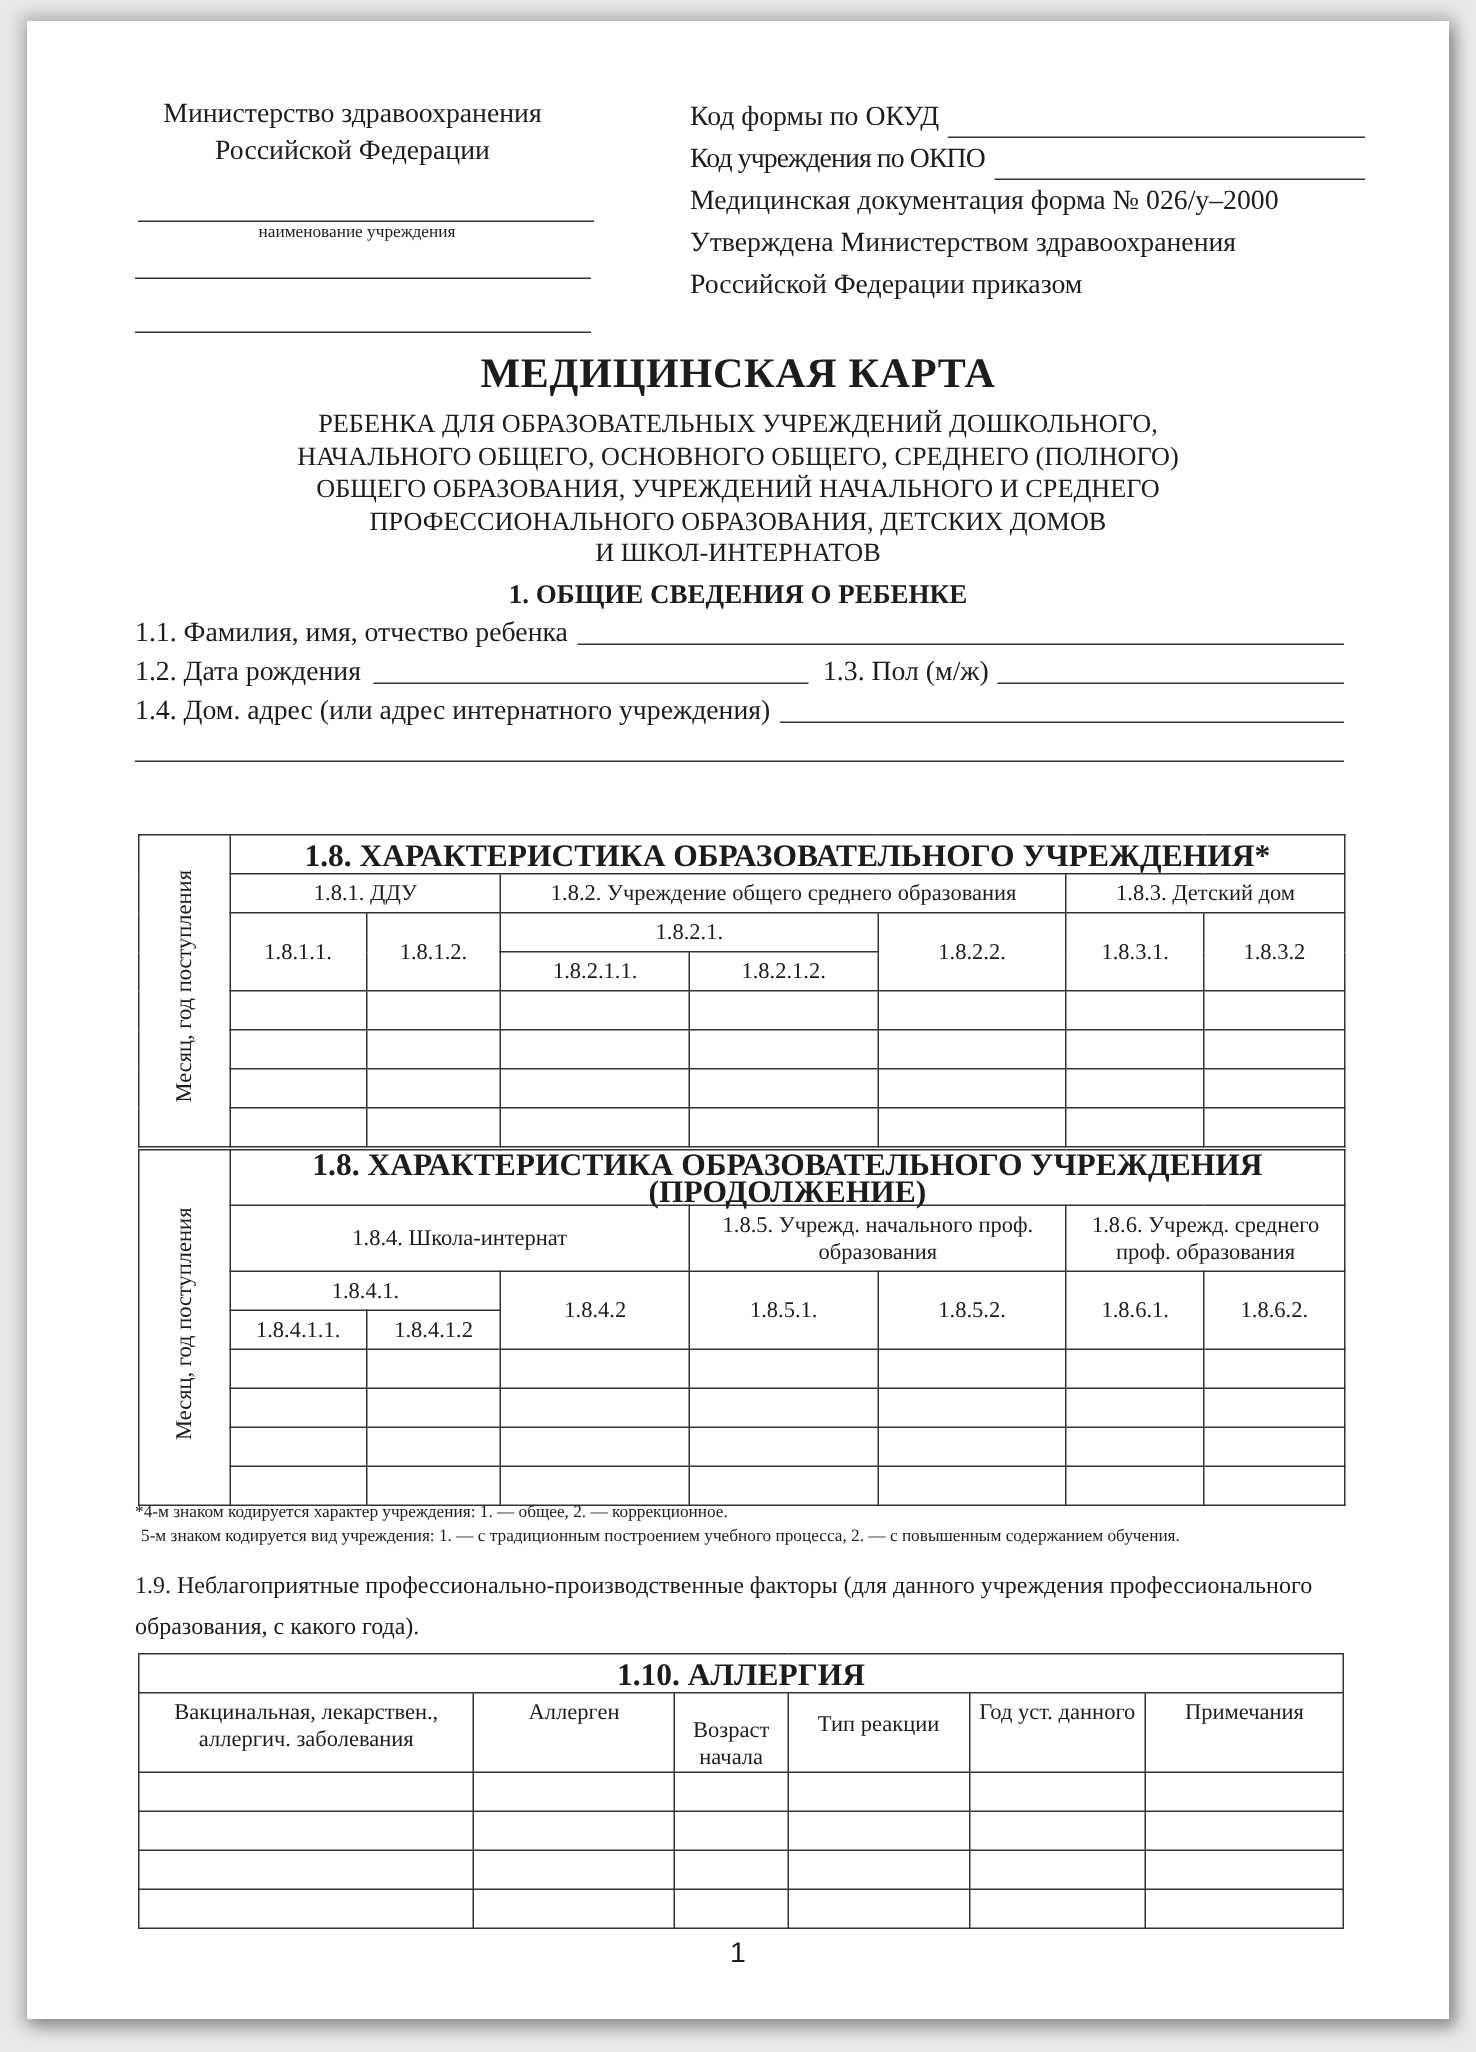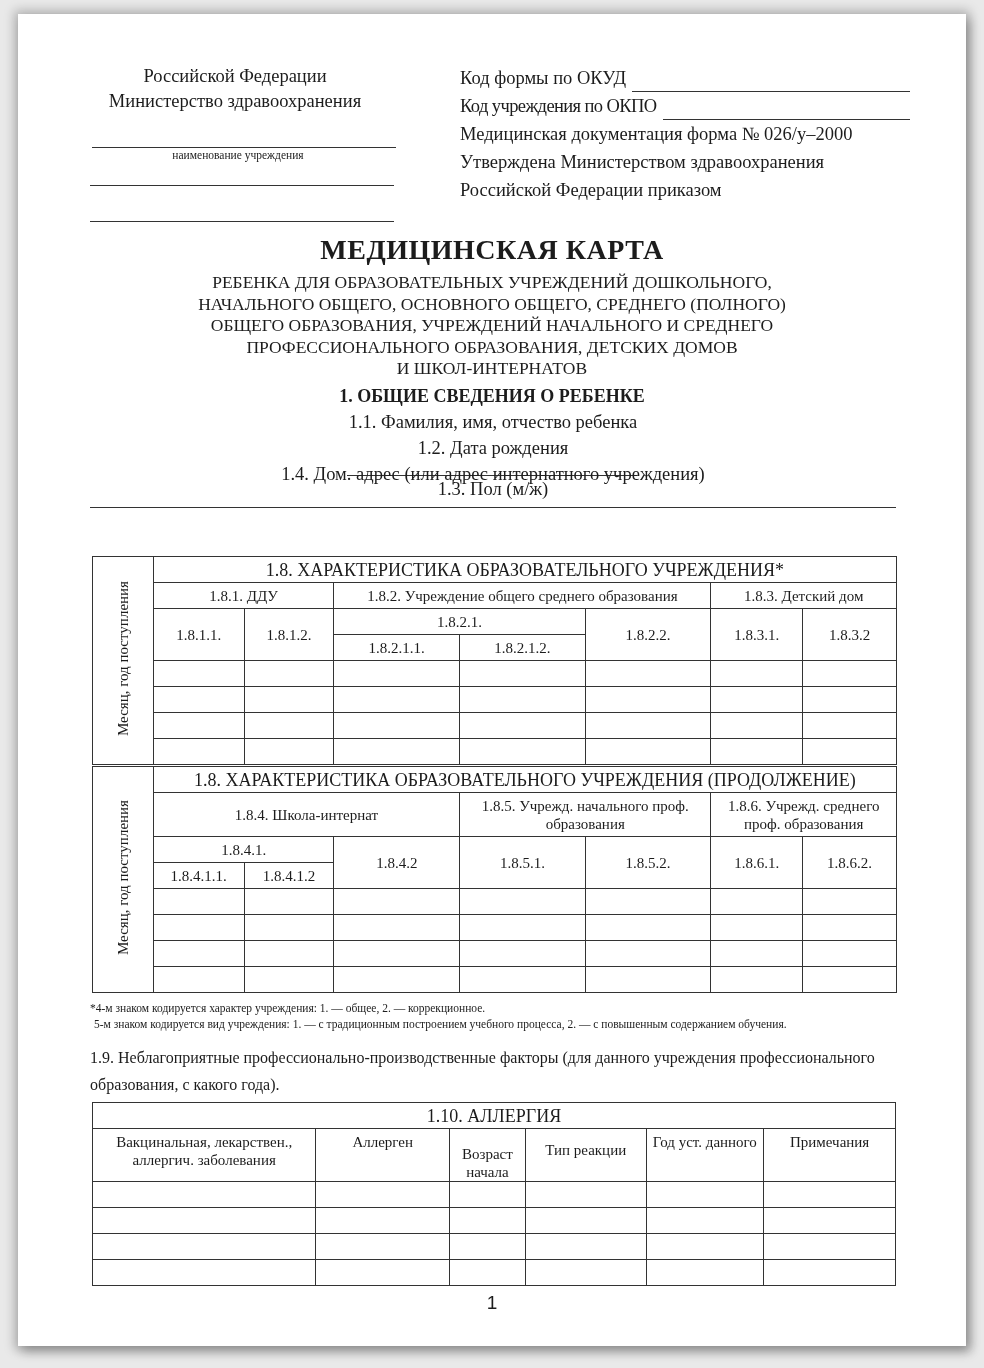--- a/index.html
+++ b/index.html
@@ -15,40 +15,40 @@
   .abs { position: absolute; }
   .ministry { left: 62px; top: 50px; width: 310px; text-align: center; font-size: 18.5px; line-height: 25px; }
   .hline { position: absolute; height: 0; border-top: 1.4px solid #333; }
   .inst-caption { left: 140px; top: 135px; width: 160px; text-align: center; font-size: 11.5px; }
   .right-block { left: 442px; top: 50px; width: 450px; font-size: 18.5px; line-height: 28px; }
   .right-block .row { display: flex; align-items: flex-end; white-space: nowrap; }
   .right-block .fill { flex: 1; border-bottom: 1.4px solid #333; margin-left: 6px; height: 18px; }
   .title { left: 0; top: 220px; width: 948px; text-align: center; font-weight: bold; font-size: 28px; letter-spacing: 0.5px; }
   .subtitle { left: 100px; top: 258px; width: 748px; text-align: center; font-size: 17.5px; line-height: 21.5px; }
   .section1 { left: 0; top: 372px; width: 948px; text-align: center; font-weight: bold; font-size: 18px; }
-  .field-row { position: absolute; left: 72px; width: 806px; display: flex; align-items: center; font-size: 18.5px; white-space: nowrap; flex-direction: column; }
+  .field-row { position: absolute; left: 72px; width: 806px; display: flex; align-items: flex-end; font-size: 18.5px; white-space: nowrap; }
   .field-row .fill { flex: 1; border-bottom: 1.4px solid #333; height: 16px; margin: 0 6px 3px 6px; }
   .field-row .fixed { border-bottom: 1.4px solid #333; height: 16px; margin: 0 10px 3px 8px; }
   table { border-collapse: collapse; position: absolute; }
   td { border: 1.5px solid #333; text-align: center; vertical-align: middle; padding: 0; font-size: 15px; line-height: 18px; }
-  td.th-bold { font-weight: normal; font-size: 18px; }
+  td.th-bold { font-weight: bold; font-size: 21px; }
   td.vert { width: 60px; }
   .vert-text { writing-mode: vertical-rl; transform: rotate(180deg); display: inline-block; font-size: 15px; line-height: 18px; text-align: center; }
   .footnote { left: 72px; font-size: 11.5px; line-height: 15px; }
   .p19 { left: 72px; top: 1030px; width: 810px; font-size: 16px; line-height: 27px; }
   .pagenum { left: 0; top: 1278px; width: 948px; text-align: center; font-family: "Liberation Sans", sans-serif; font-size: 19px; }
 </style>
 </head>
 <body>
 
 <div class="page">
 
   <div class="abs ministry">
+    <div>Министерство здравоохранения</div>
     <div>Российской Федерации</div>
-    <div>Министерство здравоохранения</div>
   </div>
   <div class="hline" style="left:74px; top:133px; width:304px;"></div>
   <div class="abs inst-caption">наименование учреждения</div>
   <div class="hline" style="left:72px; top:171px; width:304px;"></div>
   <div class="hline" style="left:72px; top:207px; width:304px;"></div>
 
   <div class="abs right-block">
     <div class="row">
       <span>Код формы по ОКУД</span>
       <span class="fill"></span>

